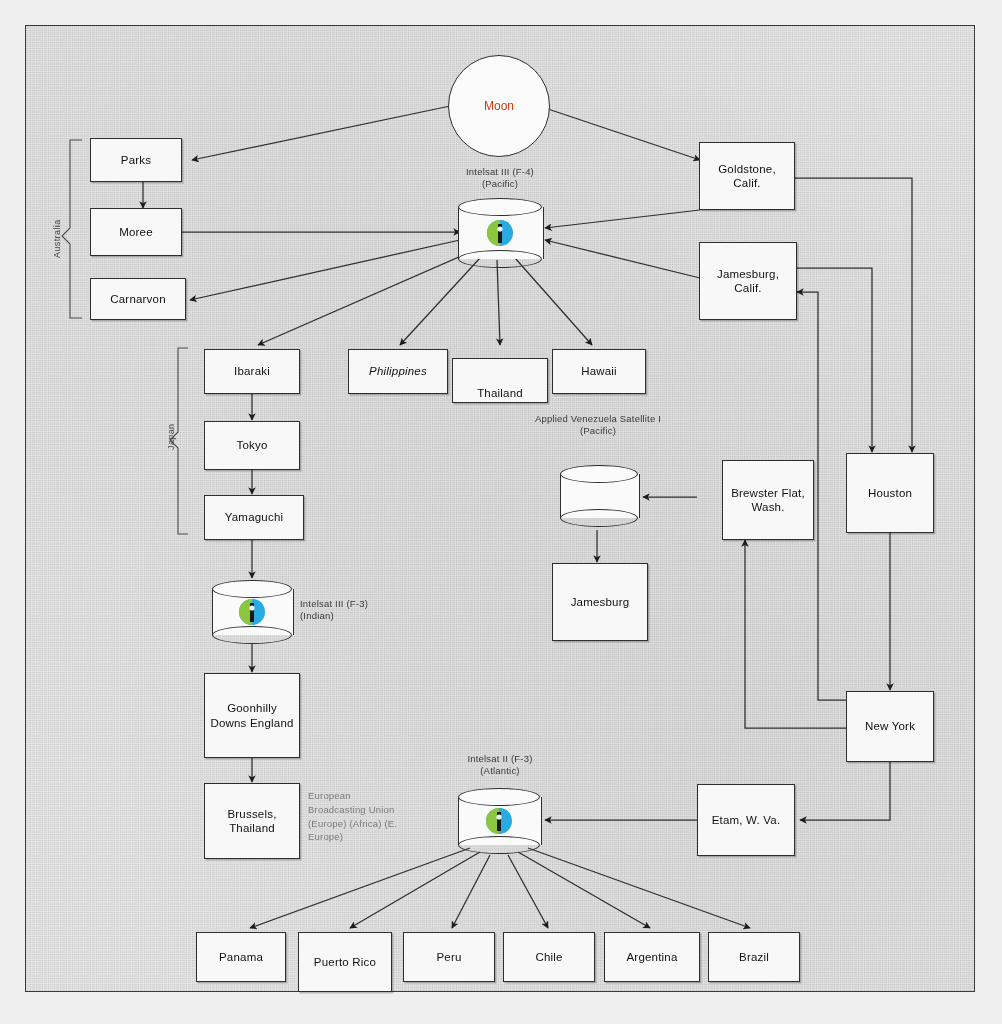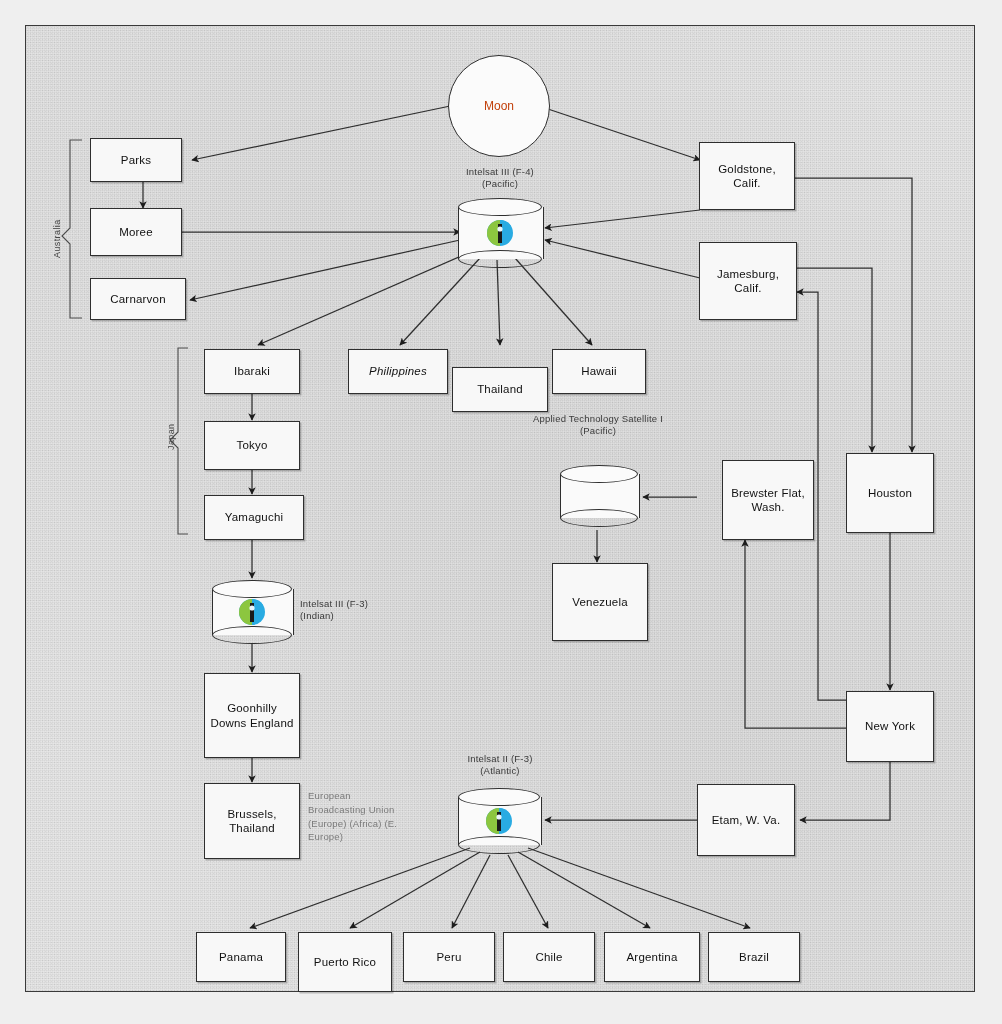--- a/index.html
+++ b/index.html
@@ -164,21 +164,21 @@
   <div class="node" style="left:90px;top:278px;width:96px;height:42px;">
     <span>Carnarvon</span>
   </div>
 
   <div class="node" style="left:204px;top:349px;width:96px;height:45px;">
     <span>Ibaraki</span>
   </div>
   <div class="node" style="left:348px;top:349px;width:100px;height:45px;font-style:italic;">
     <span>Philippines</span>
   </div>
-  <div class="node" style="left:452px;top:367px;width:96px;height:45px;">
+  <div class="node" style="left:452px;top:358px;width:96px;height:45px;align-items:flex-end;">
     <span>Thailand</span>
   </div>
   <div class="node" style="left:552px;top:349px;width:94px;height:45px;">
     <span>Hawaii</span>
   </div>
 
   <div class="rotlabel" style="left:166px;top:450px;">Japan</div>
   <div class="node" style="left:204px;top:421px;width:96px;height:49px;">
     <span>Tokyo</span>
   </div>
@@ -224,30 +224,30 @@
     <span>New York</span>
   </div>
   <div class="node" style="left:697px;top:784px;width:98px;height:72px;">
     <span>Etam, W. Va.</span>
   </div>
   <div class="node" style="left:722px;top:460px;width:92px;height:80px;">
     <span>Brewster Flat, Wash.</span>
   </div>
 
   <div class="satlabel" style="left:528px;top:413px;width:140px;">
-    <div>Applied Technology Satellite I</div>
+    <div>Applied Venezuela Satellite I</div>
     <div>(Pacific)</div>
   </div>
   <div class="cyl" style="left:560px;top:465px;width:78px;height:62px;">
     <div class="body"></div>
     <div class="botfull"></div>
     <div class="top"></div>
   </div>
   <div class="node" style="left:552px;top:563px;width:96px;height:78px;">
-    <span>Venezuela</span>
+    <span>Jamesburg</span>
   </div>
 
   <div class="satlabel" style="left:430px;top:753px;width:140px;">
     <div>Intelsat II (F-3)</div>
     <div>(Atlantic)</div>
   </div>
   <div class="cyl" style="left:458px;top:788px;width:82px;height:66px;">
     <div class="body"></div>
     <div class="botfull"></div>
     <div class="top"></div>

